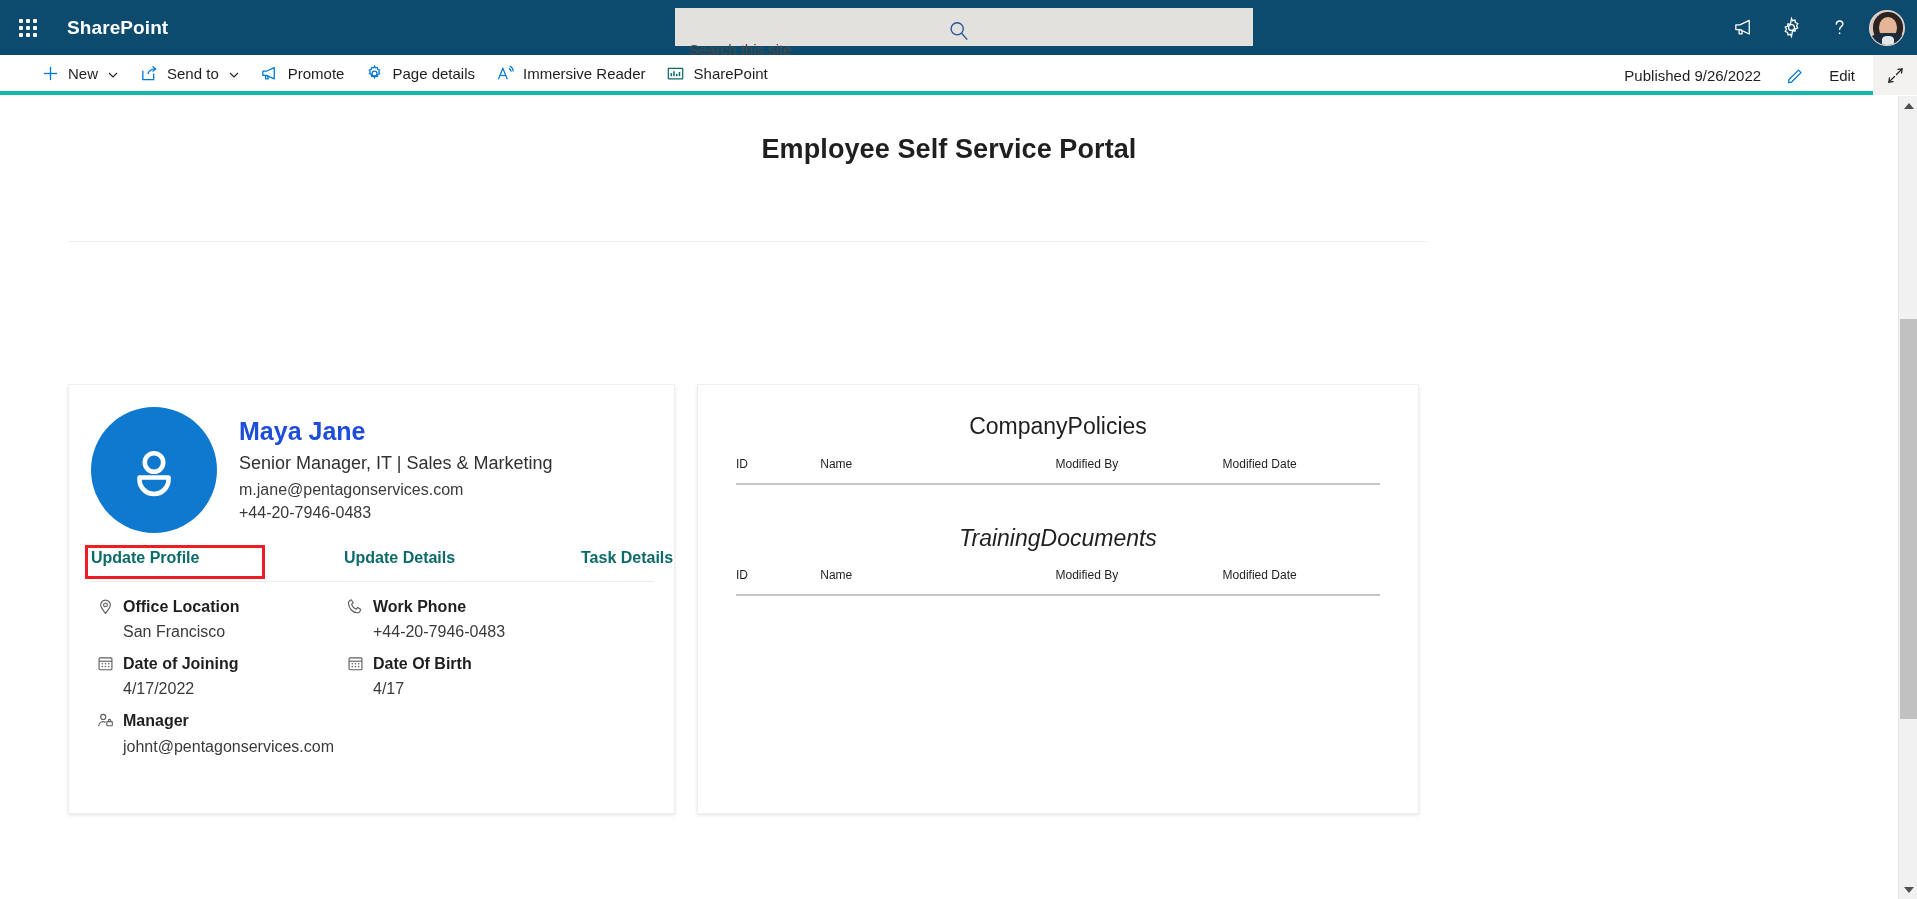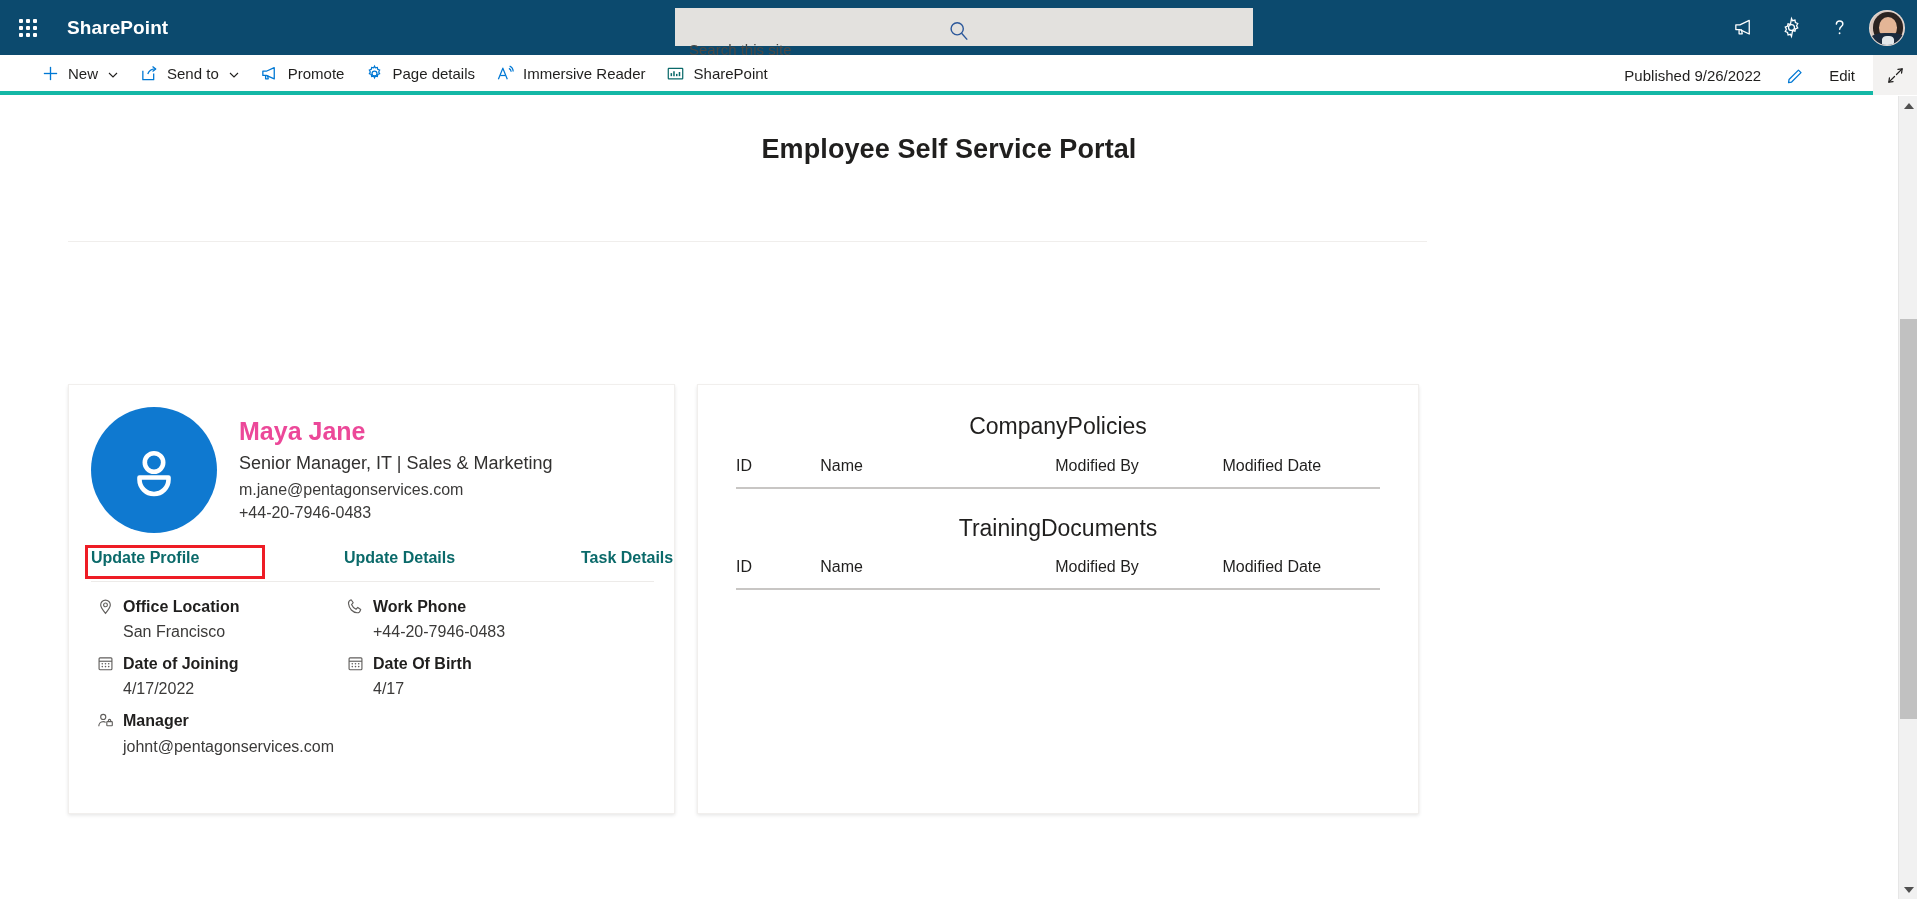--- a/index.html
+++ b/index.html
@@ -152,21 +152,21 @@
 
   
   .profile-head { display: flex; padding: 22px 0 0 22px; }
   .pavatar {
     width: 126px; height: 126px; border-radius: 50%;
     background: #0f79d0; flex: 0 0 126px;
     display: flex; align-items: center; justify-content: center;
   }
   .pmeta { margin-left: 22px; padding-top: 10px; min-width: 0; }
   .pname {
-    font-size: 25px; font-weight: 600; color: #ec4899;
+    font-size: 25px; font-weight: 600; color: #1d4ed8;
     margin: 0 0 6px 0; line-height: 1.15;
   }
   .ptitle { font-size: 18px; color: #323130; margin: 0 0 6px 0; line-height: 1.25; }
   .pmail  { font-size: 16px; color: #3b3a39; margin: 0 0 2px 0; line-height: 1.3; }
   .pphone { font-size: 16px; color: #3b3a39; margin: 0; line-height: 1.3; }
 
   
   .link-row {
     position: absolute; left: 22px; top: 160px;
     width: 563px; display: flex; align-items: center;
@@ -207,24 +207,24 @@
   .field-value { font-size: 16px; color: #3b3a39; padding-left: 26px; line-height: 1.25; }
   .field-span2 { grid-column: 1 / span 2; }
 
   
   .list-block { padding: 0 38px; }
   .list-title {
     text-align: center; font-size: 23px; font-weight: 400; color: #201f1e;
     margin: 0; line-height: 1.2;
   }
   .lt-1 { padding-top: 28px; }
-  .lt-2 { padding-top: 26px; }
+  .lt-2 { padding-top: 40px; font-style: italic; }
   .ltable { width: 100%; border-collapse: collapse; margin-top: 16px; }
   .ltable th {
-    font-size: 16px; font-weight: 400; color: #201f1e;
+    font-size: 12px; font-weight: 400; color: #201f1e;
     text-align: left; padding: 0 0 12px 0;
     border-bottom: 2px solid #c8c6c4;
   }
   .ltable th.c-id   { width: 86px; }
   .ltable th.c-name { width: 240px; }
   .ltable th.c-mby  { width: 170px; }
   .ltable th.c-mdt  { width: 160px; }
 
   
   .sb {

